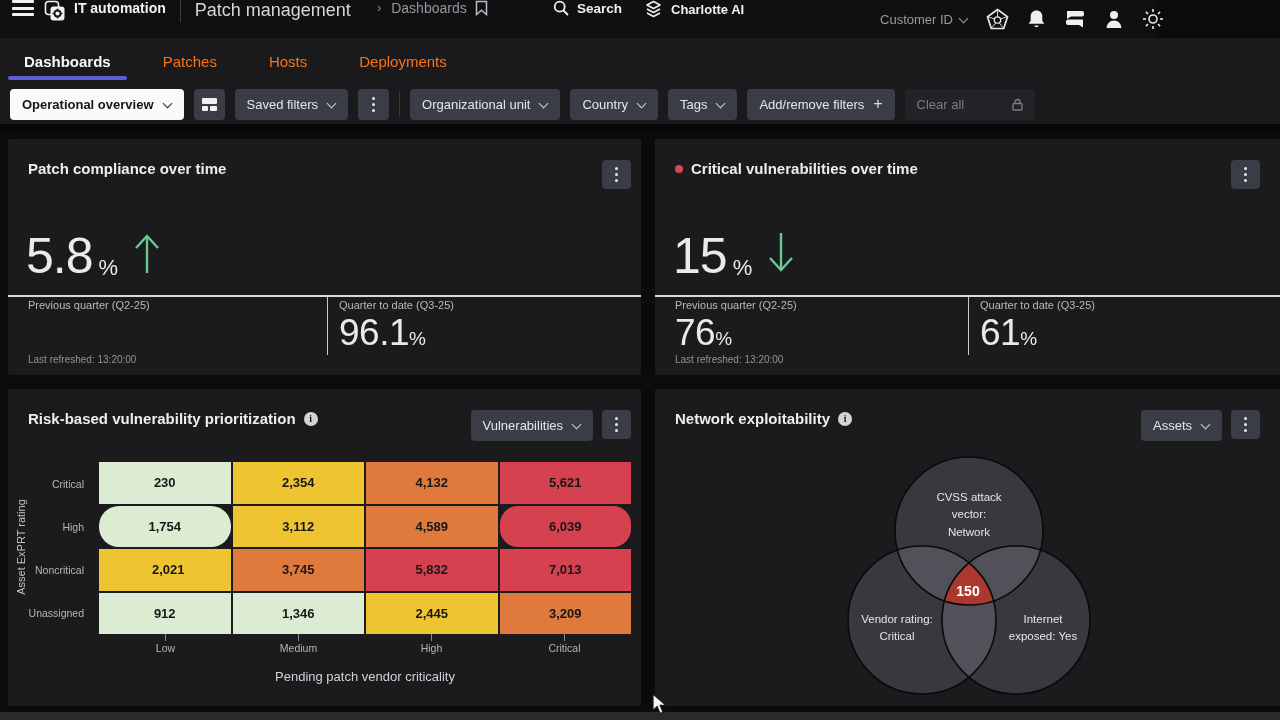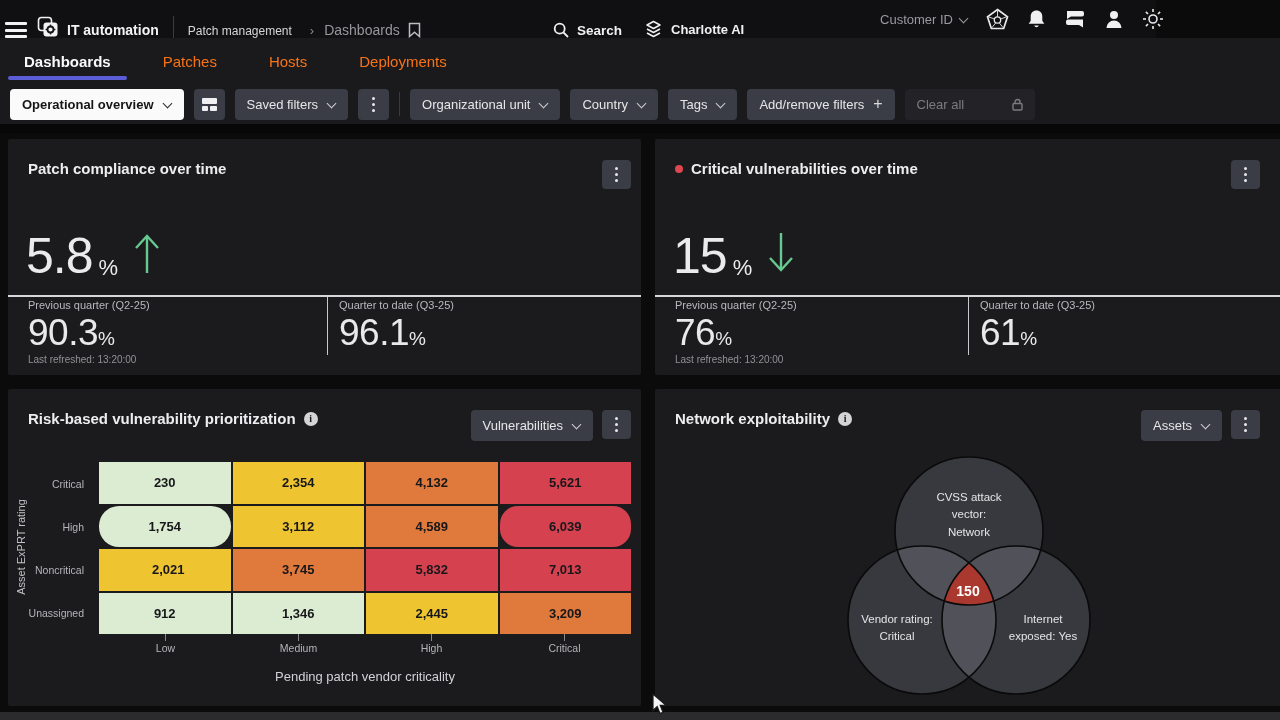--- a/index.html
+++ b/index.html
@@ -2,28 +2,28 @@
 <html><head>
 <meta charset="utf-8">
 <style>
   * { margin:0; padding:0; box-sizing:border-box; }
   html,body { width:1280px; height:720px; overflow:hidden; background:#0b0b0c;
     font-family:"Liberation Sans", sans-serif; color:#e6e6e8; }
   .stage { position:relative; width:1280px; height:720px; background:#0b0b0c; }
 
   
   .topbar { position:absolute; left:0; top:0; width:1156px; height:38px;
-    background:#101013; display:flex; align-items:flex-end; padding:0 3px; }
+    background:#101013; display:flex; align-items:flex-start; padding:0 10px; }
   .hamburger { width:22px; height:16px; display:flex; flex-direction:column;
     justify-content:space-between; cursor:pointer; margin:0 10px 0 2px; }
   .hamburger span { height:3px; background:#f2f2f2; border-radius:1px; }
   .appicon { margin-right:8px; display:flex; }
   .appname { font-size:14px; font-weight:700; color:#f3f3f3; margin-right:14px; white-space:nowrap; }
   .vdiv { width:1px; height:22px; background:#3c3c40; margin:0 14px 0 0; }
-  .crumb1 { font-size:12px; color:#d6d6d8; margin-right:18px; white-space:nowrap; }
+  .crumb1 { font-size:18px; color:#d6d6d8; margin-right:26px; white-space:nowrap; }
   .crumb-sep { color:#8b8b8f; font-size:13px; margin-right:10px; }
   .crumb2 { font-size:14px; color:#97979b; margin-right:8px; white-space:nowrap; }
   .tb-ico { display:flex; align-items:center; }
   .searchbox { position:absolute; left:553px; display:flex; align-items:center; gap:8px; cursor:pointer; }
   .searchbox .lbl { font-size:13.5px; color:#f0f0f0; font-weight:600; }
   .charlotte { position:absolute; left:645px; display:flex; align-items:center; gap:9px; cursor:pointer; }
   .charlotte .lbl { font-size:13px; color:#f0f0f0; font-weight:600; }
   .tb-right { position:absolute; right:6px; top:0; height:38px; display:flex; align-items:center; gap:18px; }
   .custid { display:flex; align-items:center; gap:6px; color:#9a9a9e; font-size:13px; cursor:pointer; }
   .chev { width:9px; height:9px; display:inline-block; position:relative; }
@@ -292,21 +292,20 @@
         <g fill="none" stroke="#67c98f" stroke-width="2.4">
           <line x1="15" y1="42" x2="15" y2="6"></line>
             <polyline points="4,17 15,5 26,17"></polyline>
         </g>
       </svg>
     </div>
     <div class="hline"></div>
     <div class="stats">
       <div class="stat-col" style="left:20px;">
         <div class="stat-label">Previous quarter (Q2-25)</div>
-        <div class="stat-val"><span>90.3</span><span class="u">%</span></div>
       </div>
       <div class="stat-vdiv" style="left:319px;"></div>
       <div class="stat-col" style="left:331px;">
         <div class="stat-label">Quarter to date (Q3-25)</div>
         <div class="stat-val"><span>96.1</span><span class="u">%</span></div>
       </div>
     </div>
     <div class="refreshed">Last refreshed: 13:20:00</div>
   </div>
 

